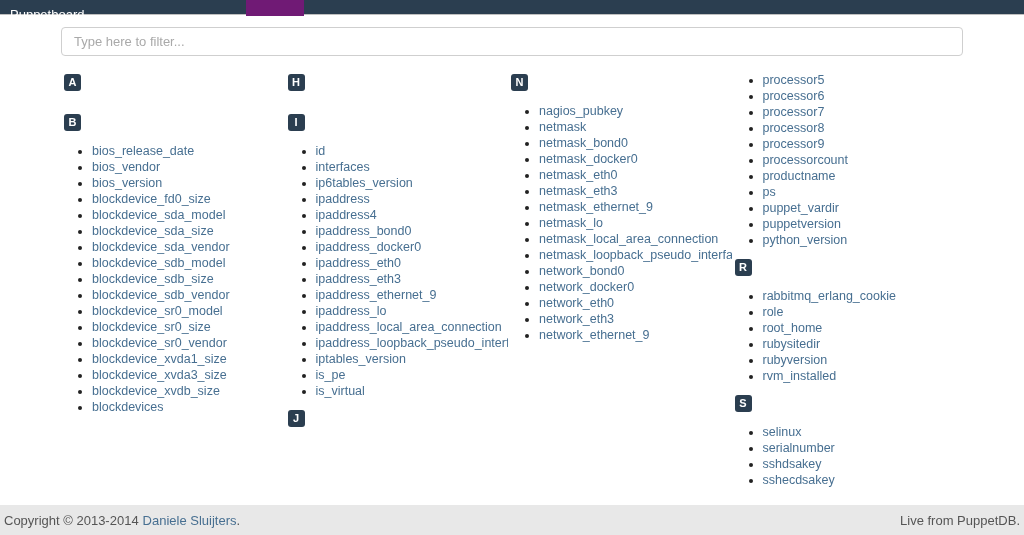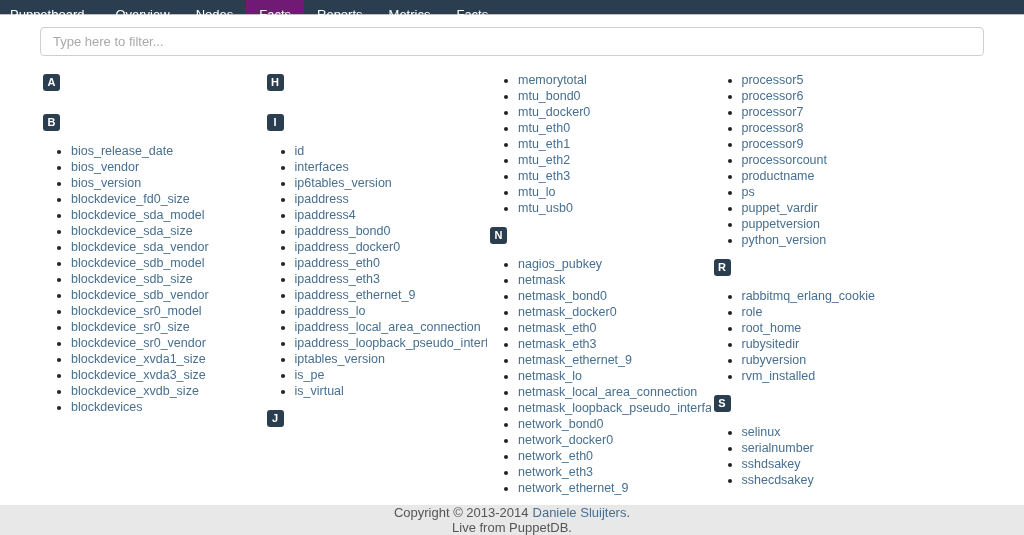--- a/index.html
+++ b/index.html
@@ -20,26 +20,26 @@
     text-align: right;
   }
   .brand {
     line-height: 30px; padding: 0 10px; color: #fff;
     text-decoration: none; white-space: nowrap;
   }
   .nav-list {
     display: flex; list-style: none; margin: 0; padding: 0 0 0 8px;
   }
   .nav-item {
-    line-height: 30px; padding: 0 13px; cursor: pointer; white-space: nowrap;
+    line-height: 30px; padding: 8px 13px; cursor: pointer; white-space: nowrap;
   }
   .nav-item.active { background: #701a75; }
 
   
-  .content { padding: 0 40px; }
+  .content { padding: 0 61px; }
   .filter-wrap { margin-top: 13px; }
   .filter-input {
     width: 100%; height: 29px;
     border: 1px solid #cfcfcf; border-radius: 4px;
     padding: 0 12px; font-size: 13px; color: #333;
     font-family: "Liberation Sans", sans-serif;
     outline: none; background: #fff;
   }
   .filter-input::placeholder { color: #a9a9a9; }
 
@@ -61,21 +61,21 @@
     white-space: nowrap; color: #222;
   }
   .col li::marker { color: #222; }
   .col a { color: #476f91; text-decoration: none; }
 
   
   .footer {
     position: absolute; left: 0; right: 0; bottom: 0; height: 30px;
     background: #e8e8e8; z-index: 5;
     display: flex; justify-content: space-between; align-items: center;
-    padding: 0 4px; font-size: 13px; color: #555; flex-direction: column;
+    padding: 0 4px; font-size: 13px; color: #555;
   }
   .footer a { color: #476f91; text-decoration: none; }
   .footer .copyright-text { margin-right: 4px; }
 </style>
 </head>
 <body>
 
 <nav class="navbar">
   <a href="#" class="brand">Puppetboard</a>
   <ul class="nav-list">
@@ -131,33 +131,20 @@
             <li><a href="#">ipaddress_lo</a></li>
             <li><a href="#">ipaddress_local_area_connection</a></li>
             <li><a href="#">ipaddress_loopback_pseudo_interface</a></li>
             <li><a href="#">iptables_version</a></li>
             <li><a href="#">is_pe</a></li>
             <li><a href="#">is_virtual</a></li>
           </ul></div>
         <div class="section"><span class="badge">J</span></div>
       </div>
       <div class="col">
-        <div class="section">
-          <ul>
-            <li><a href="#">memorytotal</a></li>
-            <li><a href="#">mtu_bond0</a></li>
-            <li><a href="#">mtu_docker0</a></li>
-            <li><a href="#">mtu_eth0</a></li>
-            <li><a href="#">mtu_eth1</a></li>
-            <li><a href="#">mtu_eth2</a></li>
-            <li><a href="#">mtu_eth3</a></li>
-            <li><a href="#">mtu_lo</a></li>
-            <li><a href="#">mtu_usb0</a></li>
-          </ul>
-        </div>
         <div class="section"><span class="badge">N</span><ul>
             <li><a href="#">nagios_pubkey</a></li>
             <li><a href="#">netmask</a></li>
             <li><a href="#">netmask_bond0</a></li>
             <li><a href="#">netmask_docker0</a></li>
             <li><a href="#">netmask_eth0</a></li>
             <li><a href="#">netmask_eth3</a></li>
             <li><a href="#">netmask_ethernet_9</a></li>
             <li><a href="#">netmask_lo</a></li>
             <li><a href="#">netmask_local_area_connection</a></li>

